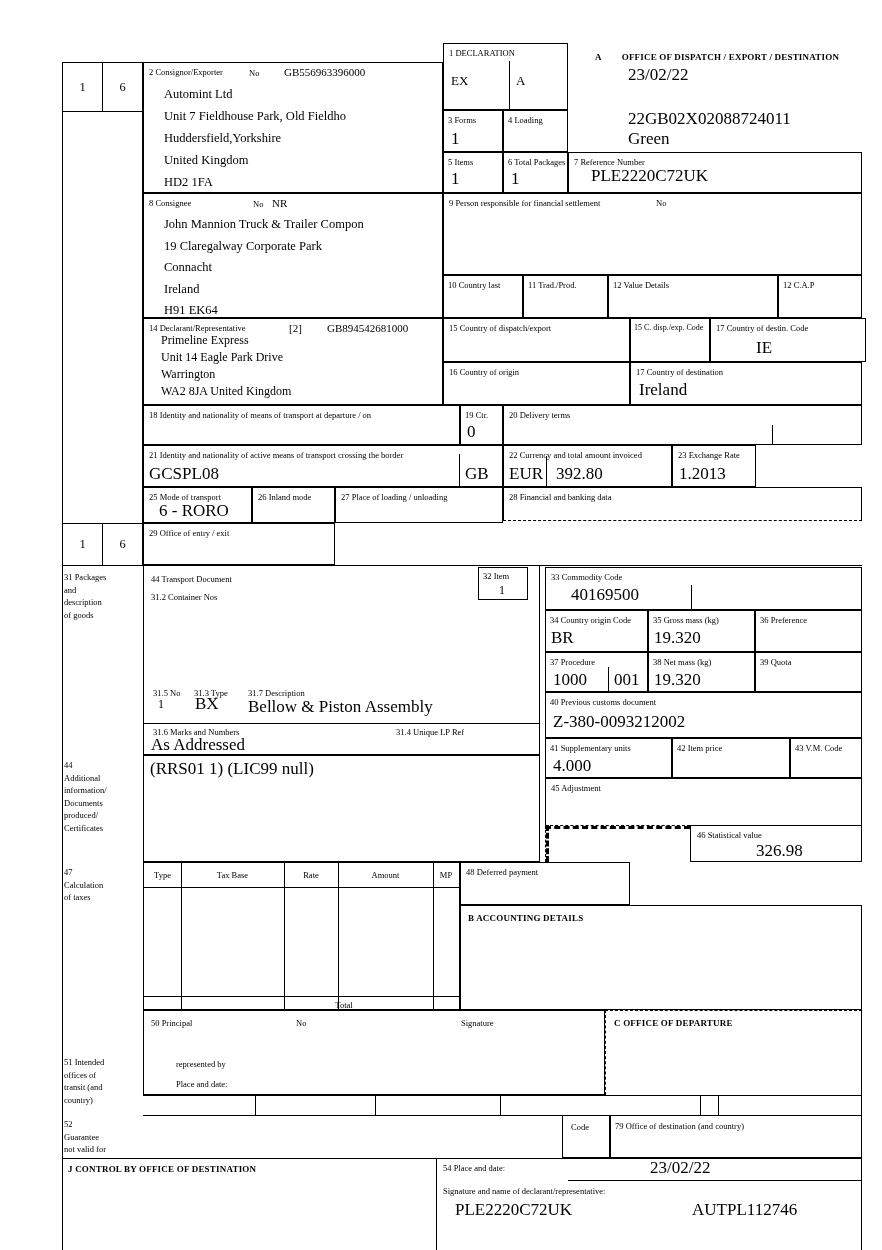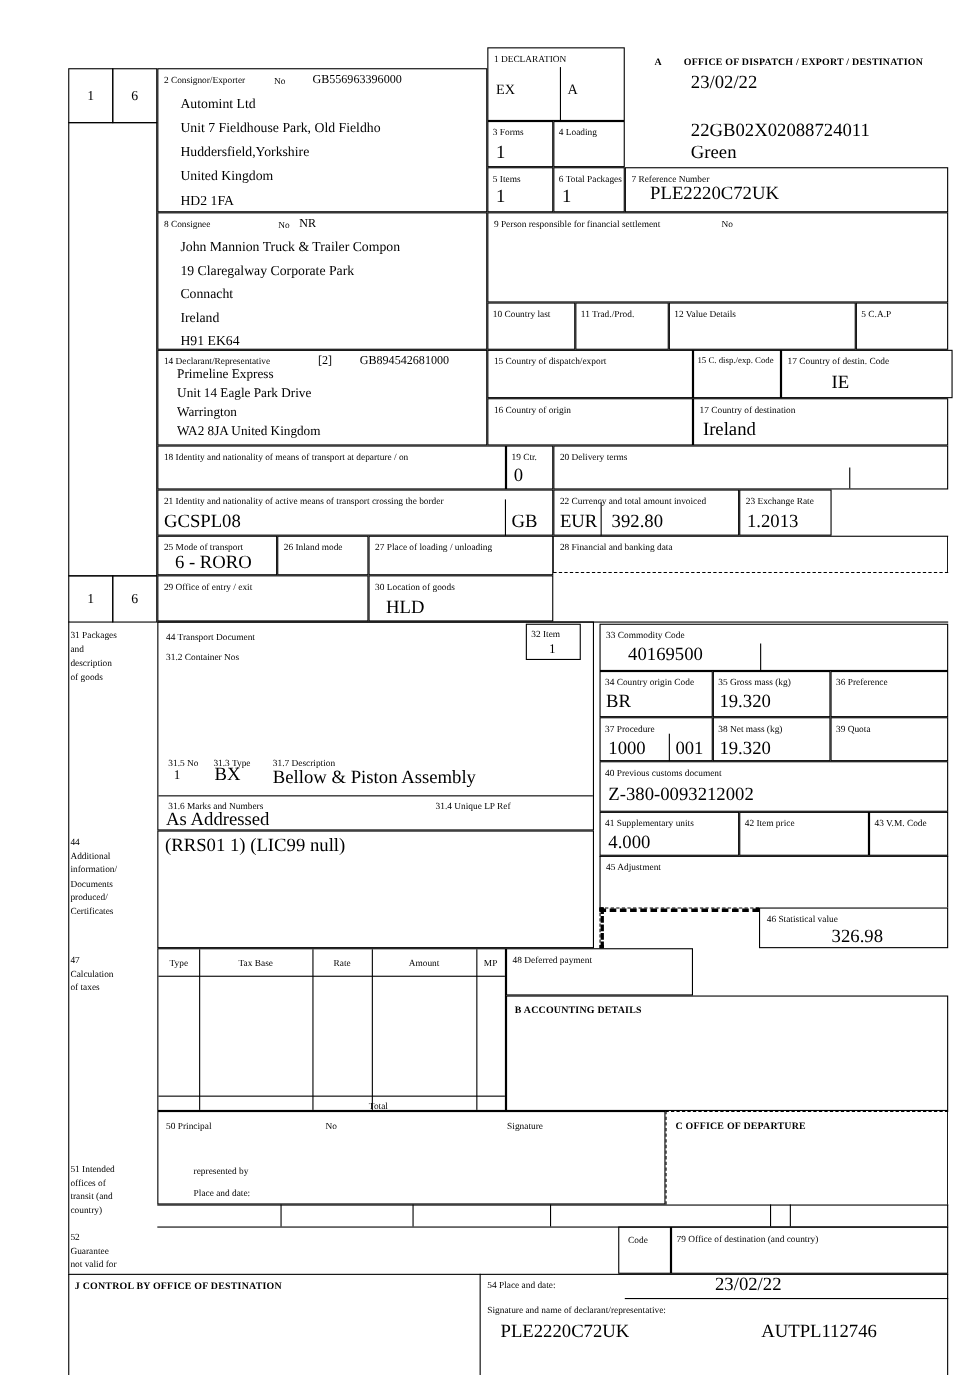--- a/index.html
+++ b/index.html
@@ -104,21 +104,21 @@
   <div class="box" style="left:443px;top:275px;width:80px;height:43px">
     <span class="lbl" style="left:4px;top:4px">10 Country last</span>
   </div>
   <div class="box" style="left:523px;top:275px;width:85px;height:43px">
     <span class="lbl" style="left:4px;top:4px">11 Trad./Prod.</span>
   </div>
   <div class="box" style="left:608px;top:275px;width:170px;height:43px">
     <span class="lbl" style="left:4px;top:4px">12 Value Details</span>
   </div>
   <div class="box" style="left:778px;top:275px;width:84px;height:43px">
-    <span class="lbl" style="left:4px;top:4px">5 C.A.P</span>
+    <span class="lbl" style="left:4px;top:4px">12 C.A.P</span>
   </div>
 
   <div class="box" style="left:143px;top:318px;width:300px;height:87px">
     <span class="lbl" style="left:5px;top:4px">14 Declarant/Representative</span>
     <span class="vs" style="left:145px;top:3px">[2]</span>
     <span class="vs" style="left:183px;top:3px">GB894542681000</span>
     <div class="addr" style="left:17px;top:13px;line-height:17px;font-size:12px">Primeline Express
 Unit 14 Eagle Park Drive
 Warrington
 WA2 8JA United Kingdom</div>
@@ -180,24 +180,20 @@
   </div>
   <div class="box" style="left:335px;top:487px;width:168px;height:36px">
     <span class="lbl" style="left:5px;top:4px">27 Place of loading / unloading</span>
   </div>
   <div class="box" style="left:503px;top:487px;width:359px;height:34px;border-bottom-style:dashed">
     <span class="lbl" style="left:5px;top:4px">28 Financial and banking data</span>
   </div>
 
   <div class="box" style="left:143px;top:523px;width:192px;height:42px">
     <span class="lbl" style="left:5px;top:4px">29 Office of entry / exit</span>
-  </div>
-  <div class="box" style="left:335px;top:523px;width:168px;height:42px">
-    <span class="lbl" style="left:5px;top:4px">30 Location of goods</span>
-    <span class="val" style="left:15px;top:21px">HLD</span>
   </div>
 
   <div class="hl" style="left:143px;top:565px;width:719px"></div>
   <div class="mg" style="left:64px;top:571px">31 Packages
 and
 description
 of goods</div>
 
   <div class="box" style="left:143px;top:565px;width:397px;height:190px">
     <span class="lbl" style="left:7px;top:8px">44 Transport Document</span>

